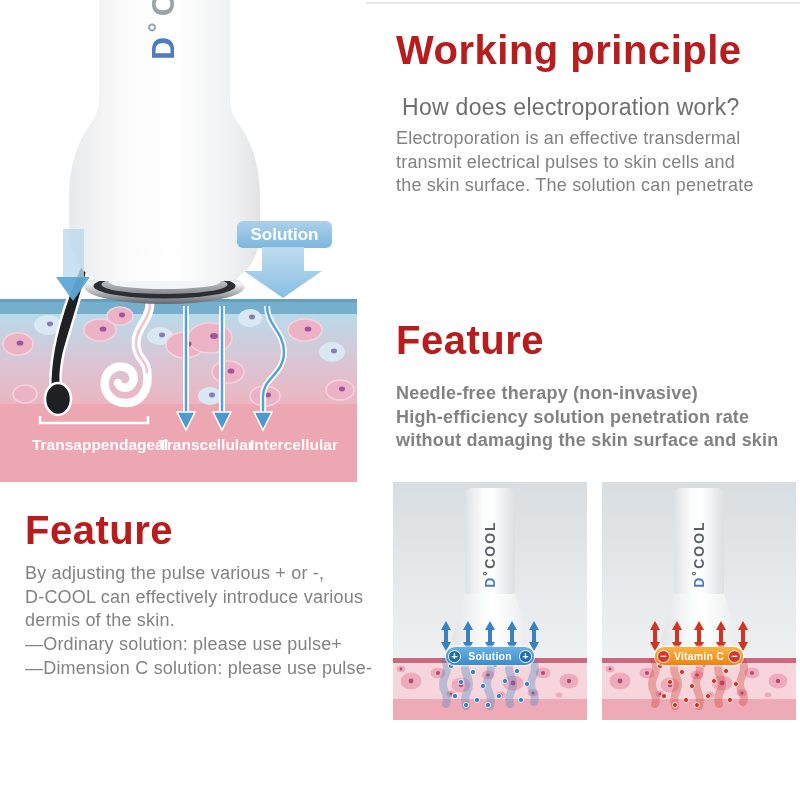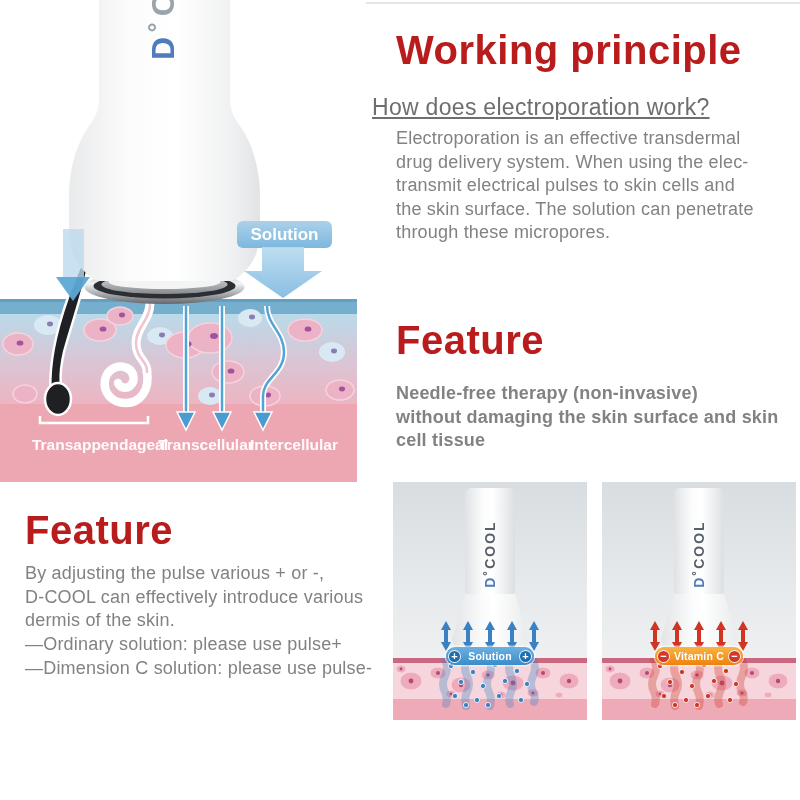--- a/index.html
+++ b/index.html
@@ -195,34 +195,32 @@
       <rect x="237" y="221" width="95" height="27" rx="6" fill="url(#pillG)"></rect>
       <text x="284.5" y="240" text-anchor="middle" font-size="17" font-weight="bold" fill="#ffffff">Solution</text>
     </g>
     <polygon opacity="0.92" points="262,247 304,247 304,271 322,271 283,298 244,271 262,271" fill="url(#solArr)"></polygon>
   </svg>
 
   <div class="photo-logo"><span class="d">D</span><span class="rest"><span>˚</span><span>COOL</span></span></div>
 </div>
 
 <div class="h1" style="left:396px;top:28px;">Working principle</div>
-<div class="sub" style="left:372px;top:94px;text-decoration:underline;">How does electroporation work?</div>
+<div class="sub" style="left:402px;top:94px;">How does electroporation work?</div>
 <div class="para" style="left:396px;top:127px;">
   <div>Electroporation is an effective transdermal</div>
-  <div>drug delivery system. When using the elec-</div>
   <div>transmit electrical pulses to skin cells and</div>
   <div>the skin surface. The solution can penetrate</div>
-  <div>through these micropores.</div>
 </div>
 
 <div class="h1" style="left:396px;top:318px;">Feature</div>
 <div class="para" style="left:396px;top:382px;font-weight:bold;">
   <div>Needle-free therapy (non-invasive)</div>
+  <div>High-efficiency solution penetration rate</div>
   <div>without damaging the skin surface and skin</div>
-  <div>cell tissue</div>
 </div>
 
 <div class="h1" style="left:25px;top:508px;">Feature</div>
 <div class="para" style="left:25px;top:562px;line-height:23.7px;">
   <div>By adjusting the pulse various + or -,</div>
   <div>D-COOL can effectively introduce various</div>
   <div>dermis of the skin.</div>
   <div>—Ordinary solution: please use pulse+</div>
   <div>—Dimension C solution: please use pulse-</div>
 </div>

